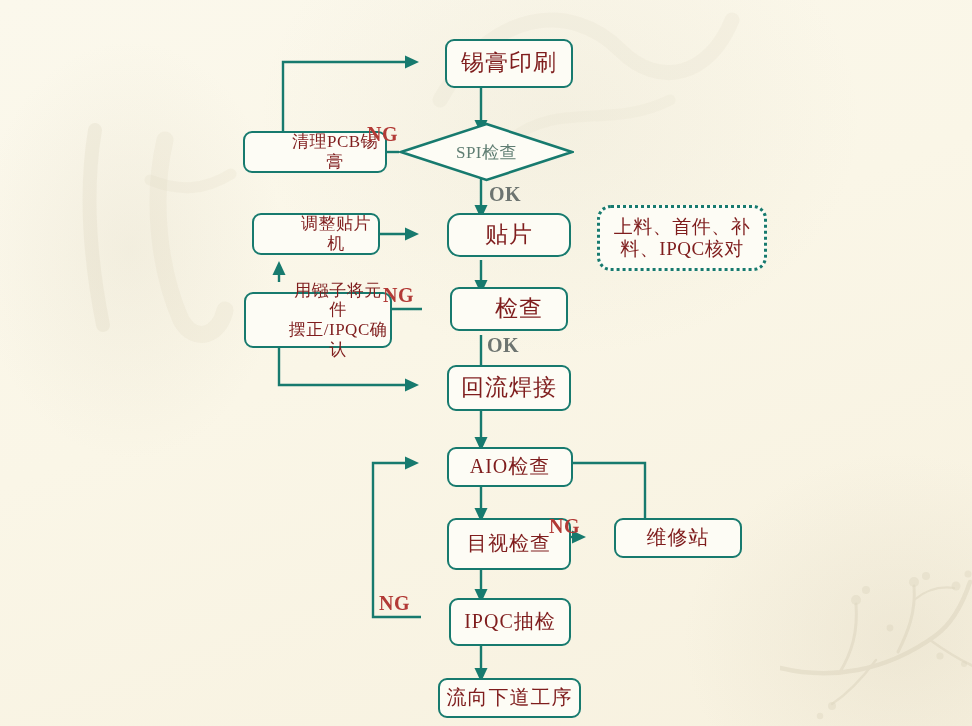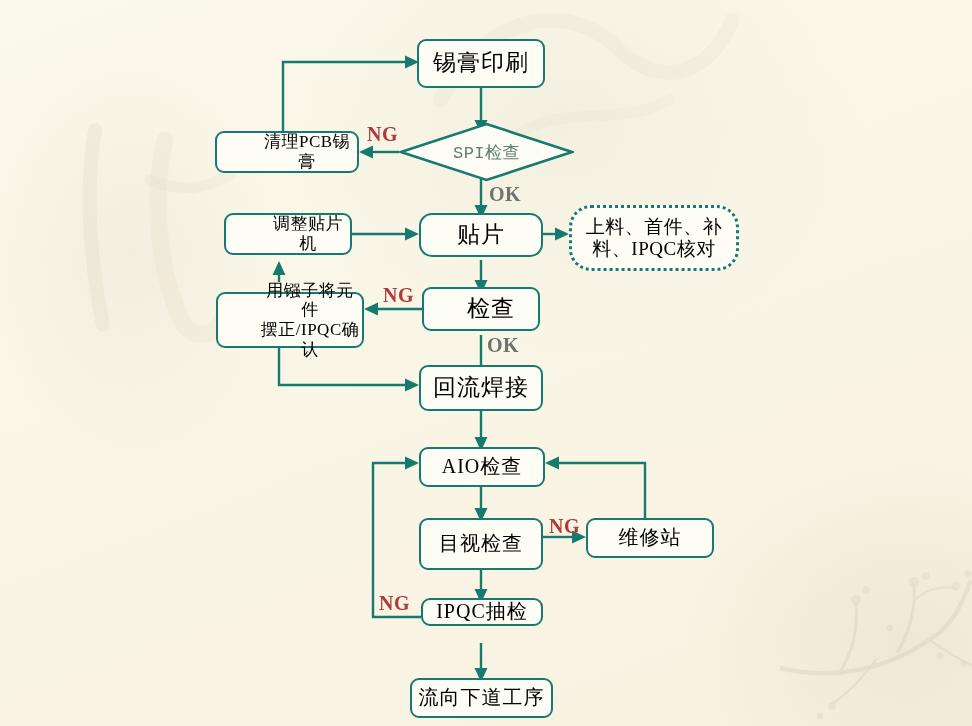--- a/index.html
+++ b/index.html
@@ -28,53 +28,53 @@
   }
   .wm svg { display: block; }
 
   
   .node {
     position: absolute;
     box-sizing: border-box;
     border: 2px solid #177a6e;
     border-radius: 9px;
     background: #fdfcf5;
-    color: #000000;
+    color: #7f1d1d;
     display: flex;
     align-items: center;
     justify-content: center;
     text-align: center;
     line-height: 1.16;
     letter-spacing: 1px;
     white-space: pre-line;
+    margin-left: 28px;
   }
   .node.dotted {
     border: 3px dotted #177a6e;
-    border-radius: 22px;
+    border-radius: 14px;
     font-size: 19px;
     letter-spacing: 0.5px;
   }
   .node.small { font-size: 17px; letter-spacing: 0.5px; padding-left: 40px; }
   .node.med   { font-size: 20px; }
   .node.big   { font-size: 23px; }
 
   
   .diamond {
     position: absolute;
     display: flex;
     align-items: center;
     justify-content: center;
   }
   .diamond .dtext {
     position: relative;
     z-index: 2;
     color: #5f7d72;
     font-size: 17px;
     letter-spacing: 0.5px;
-    font-family: Liberation Mono, monospace;
   }
   .diamond svg {
     position: absolute;
     inset: 0;
   }
 
   
   #wires {
     position: absolute;
     left: 0; top: 0;
@@ -228,21 +228,21 @@
 摆正/IPQC确认</div>
 
   <div class="node big" style="left:419px; top:365px; width:124px; height:46px;">回流焊接</div>
 
   <div class="node med" style="left:419px; top:447px; width:126px; height:40px;">AIO检查</div>
 
   <div class="node med" style="left:419px; top:518px; width:124px; height:52px;">目视检查</div>
 
   <div class="node med" style="left:586px; top:518px; width:128px; height:40px;">维修站</div>
 
-  <div class="node med" style="left:421px; top:598px; width:122px; height:28px;">IPQC抽检</div>
+  <div class="node med" style="left:421px; top:598px; width:122px; height:48px;">IPQC抽检</div>
 
   <div class="node med" style="left:410px; top:678px; width:143px; height:40px;">流向下道工序</div>
 
   <div class="elabel ng" style="left:367px; top:123px;">NG</div>
 
   <div class="elabel ok" style="left:489px; top:183px;">OK</div>
 
   <div class="elabel ng" style="left:383px; top:284px;">NG</div>
 
   <div class="elabel ok" style="left:487px; top:334px;">OK</div>

